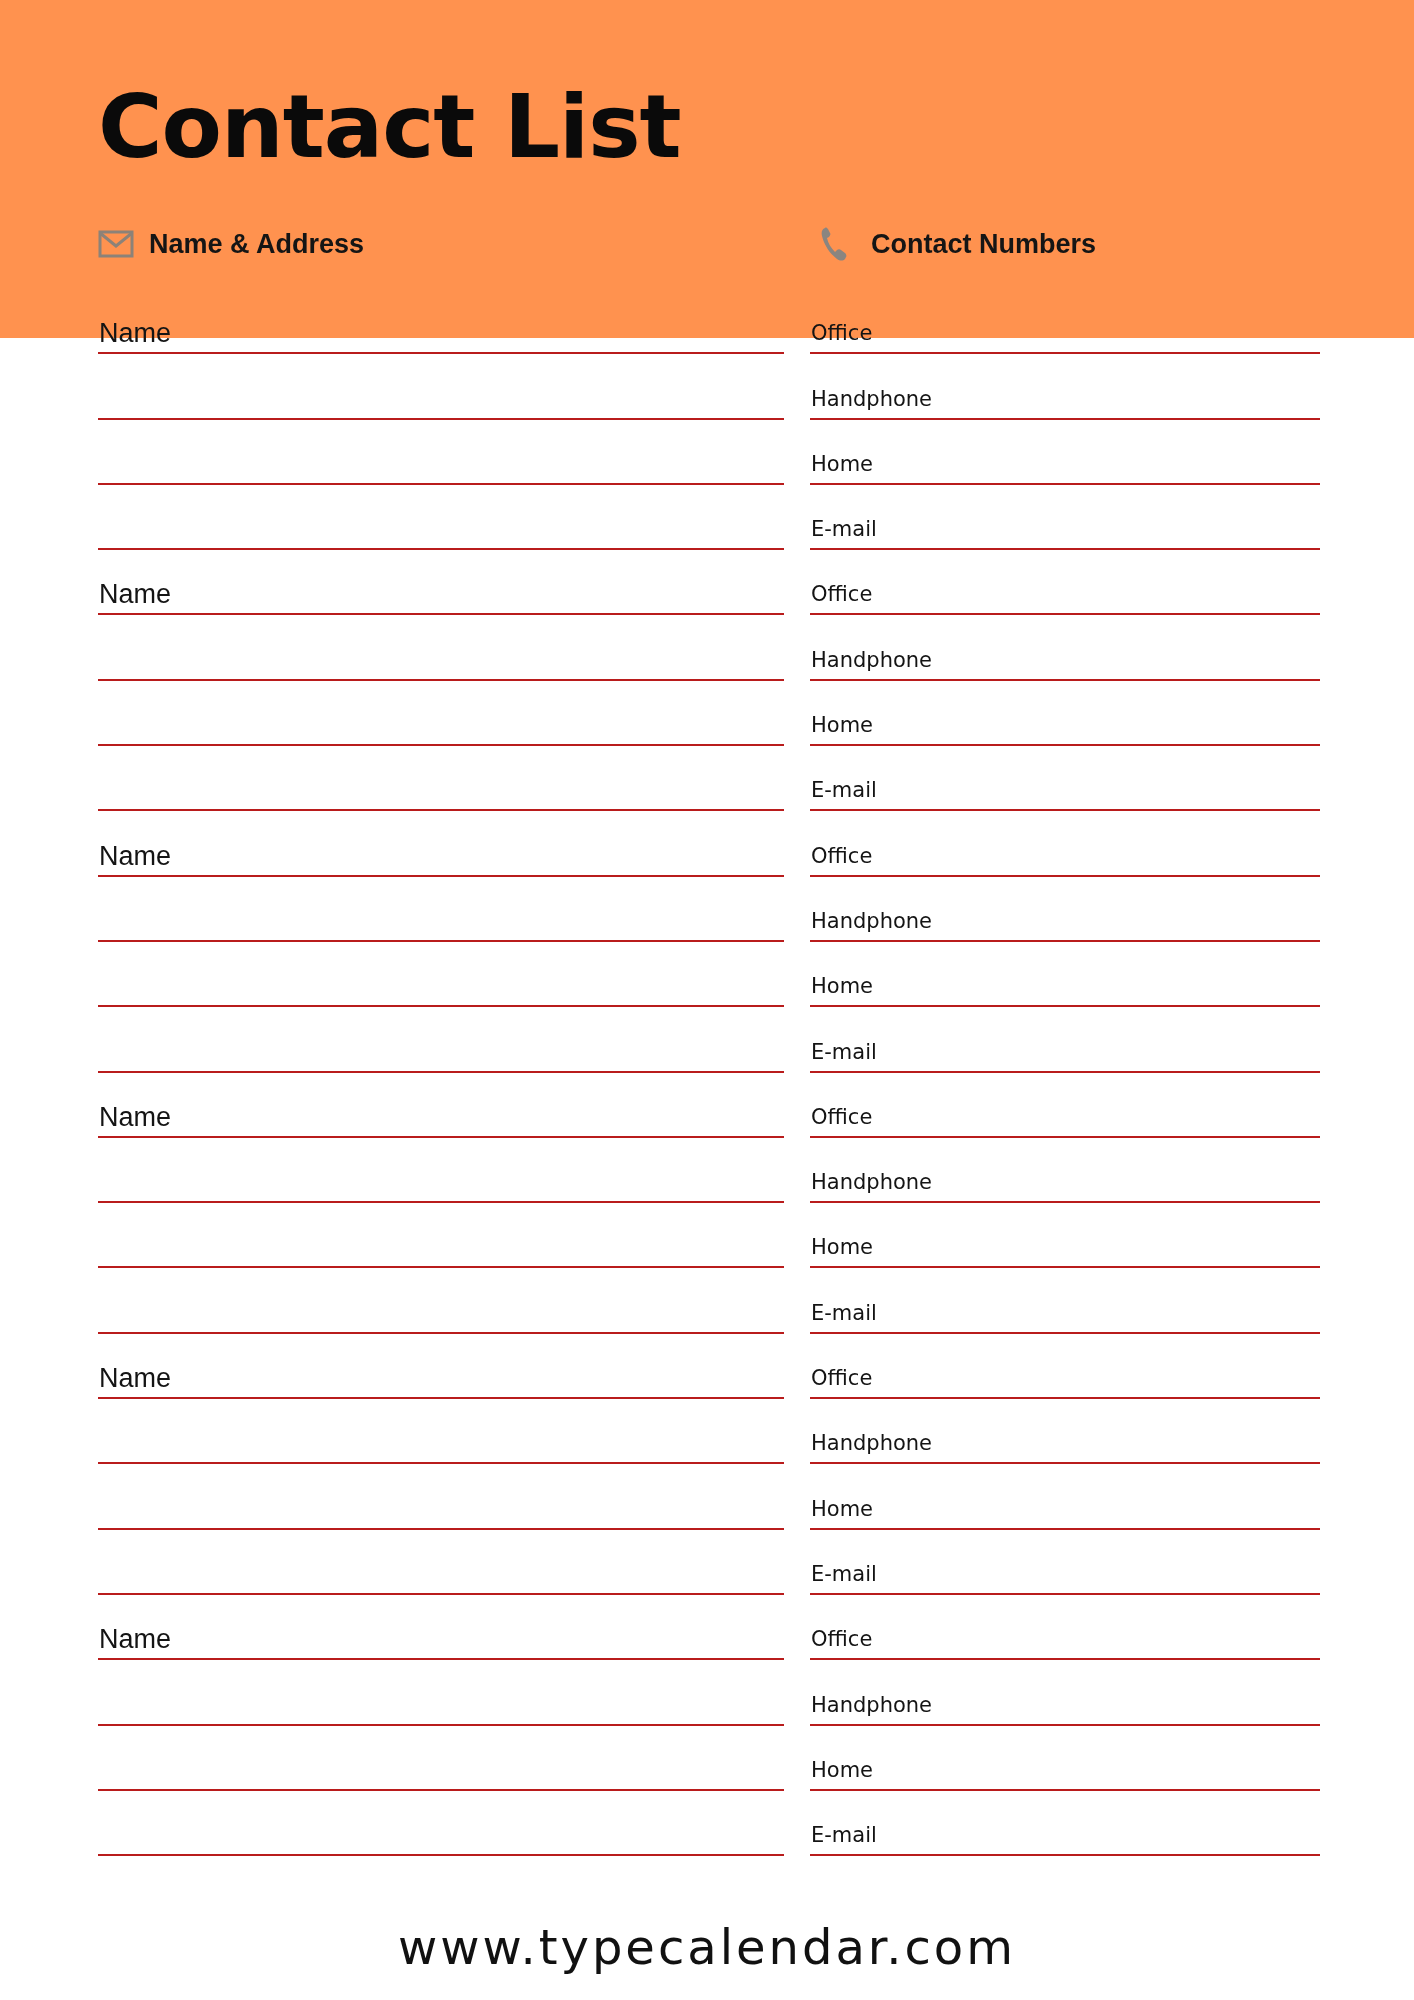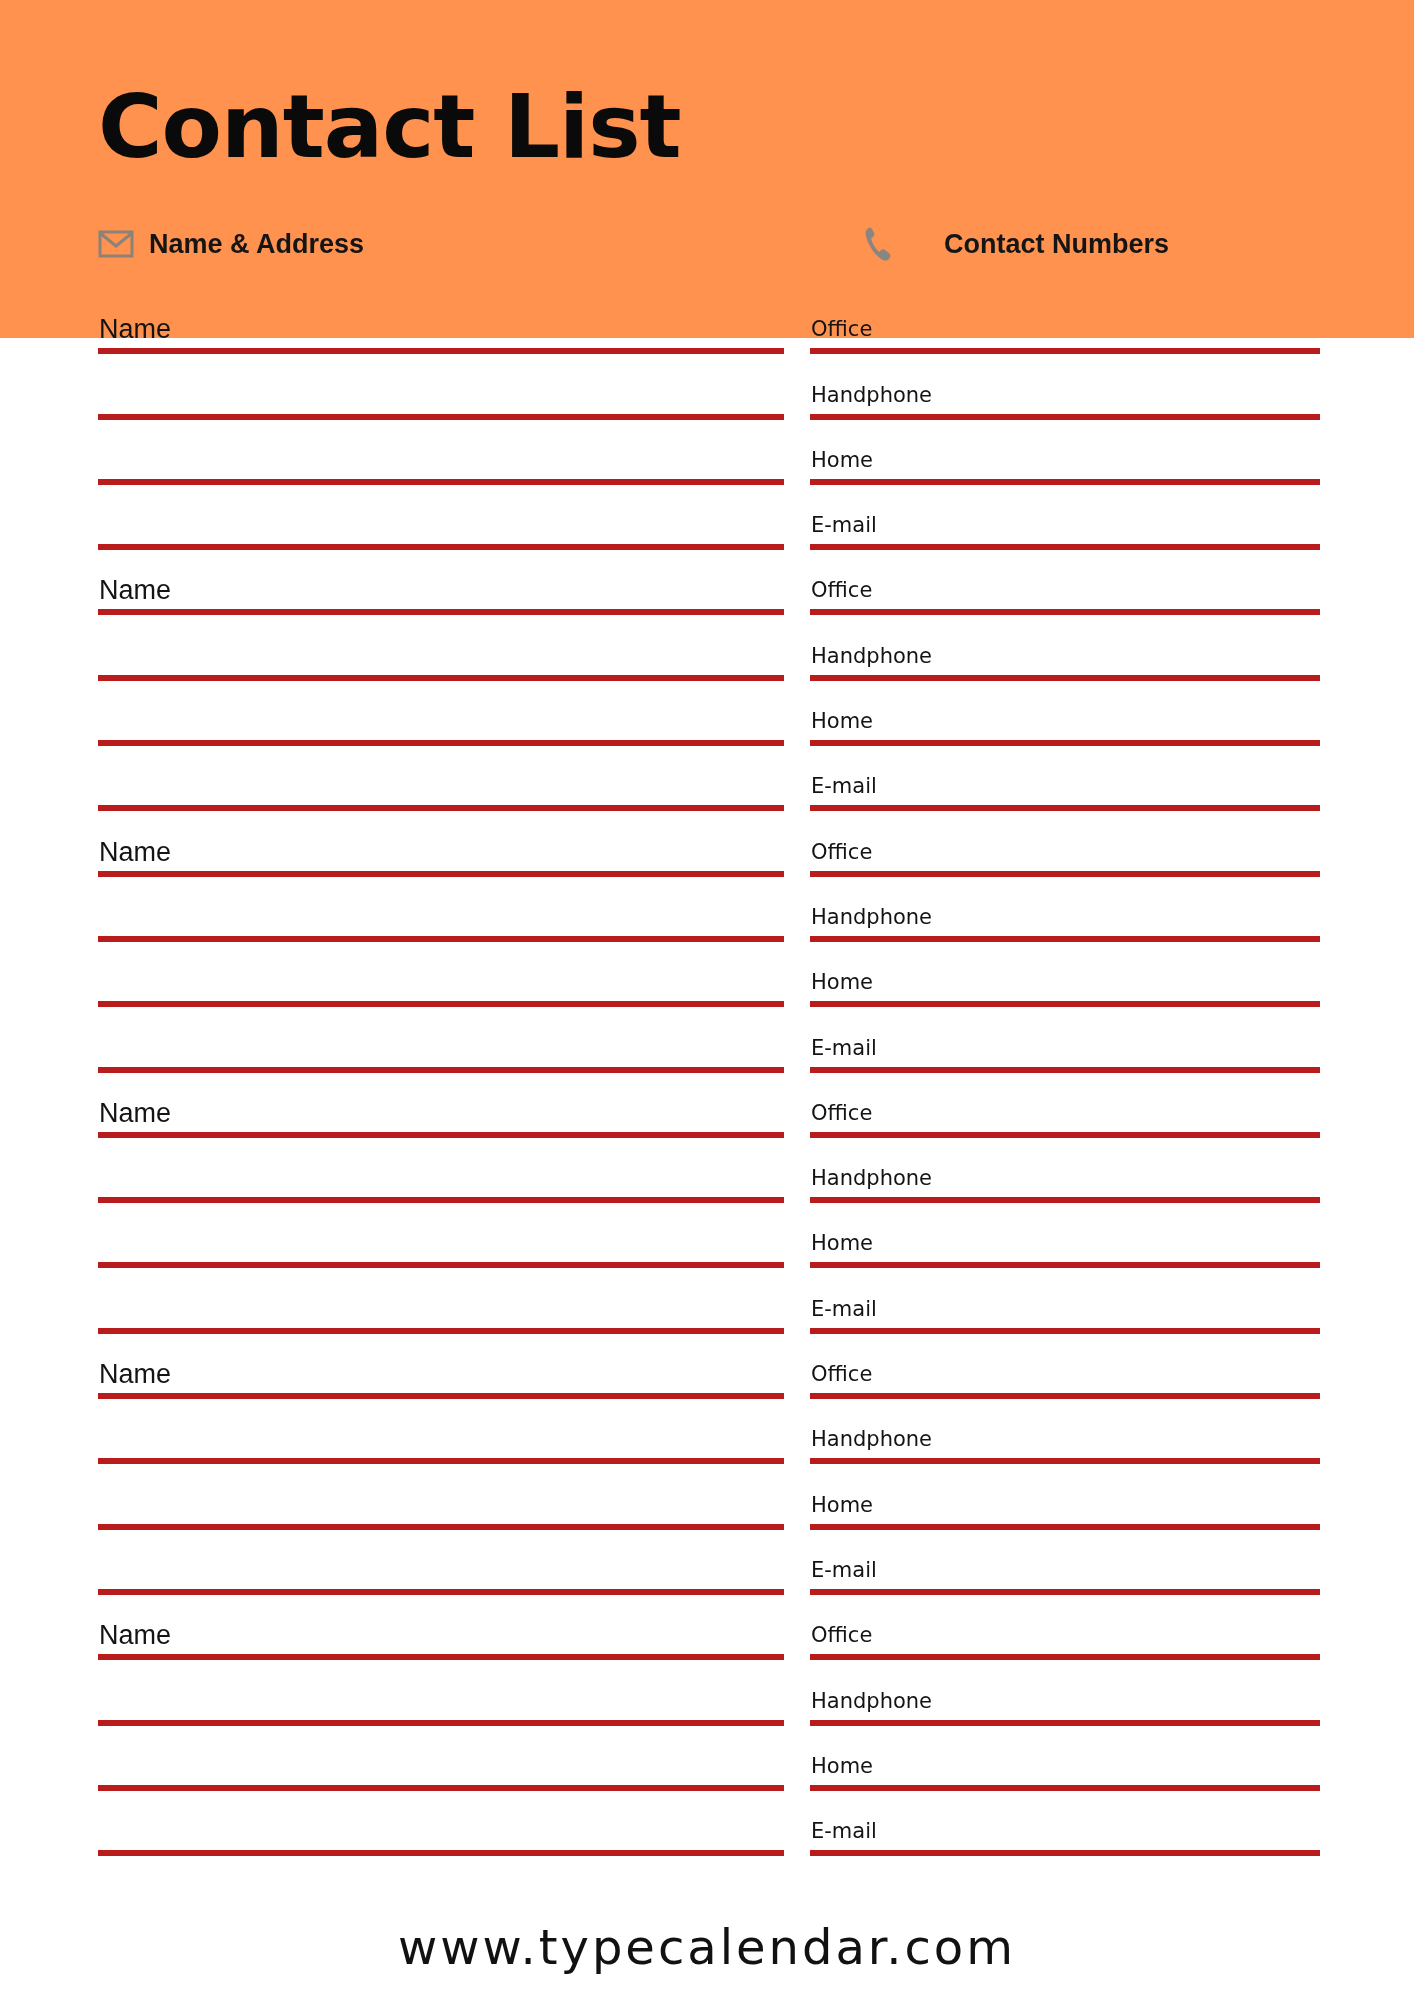--- a/index.html
+++ b/index.html
@@ -14,35 +14,35 @@
     .title {
       position: absolute; left: 98px; top: 72px;
       font-family: "DejaVu Sans", sans-serif; font-weight: bold;
       font-size: 88px; letter-spacing: -1px; line-height: 110px; color: #0a0a0a;
       white-space: nowrap;
     }
     .col-head {
       position: absolute; top: 224px; height: 40px; display: flex; align-items: center;
     }
     .col-head.left { left: 98px; }
-    .col-head.right { left: 860px; gap: 29px; }
+    .col-head.right { left: 816px; }
     .col-head .icon { width: 36px; height: 36px; display: flex; align-items: center; justify-content: center; }
     .col-head .label {
       font-family: "Liberation Sans", sans-serif; font-weight: bold; font-size: 27px; color: #151515;
       white-space: nowrap;
     }
     .col-head.left .label { margin-left: 15px; }
     .col-head.right .label { margin-left: 19px; }
 
     .column { position: absolute; top: 289px; }
     .column.left { left: 98px; width: 686px; }
     .column.right { left: 810px; width: 510px; }
     .row {
       height: 65.3px; box-sizing: border-box; position: relative;
-      border-bottom: 6px solid #b91c1c;
+      border-bottom: 2px solid #b91c1c;
     }
     .row .row-label {
       position: absolute; left: 1px; bottom: 4px;
       font-size: 27px; line-height: 30px; color: #141414; white-space: nowrap;
     }
     .column.right .row .row-label { font-family: "DejaVu Sans", sans-serif; font-size: 21px; }
     .footer {
       position: absolute; left: 0; top: 1922px; width: 1414px; text-align: center;
       font-family: "DejaVu Sans", sans-serif; font-size: 48px; letter-spacing: 3px; color: #111;
       line-height: 50px;

